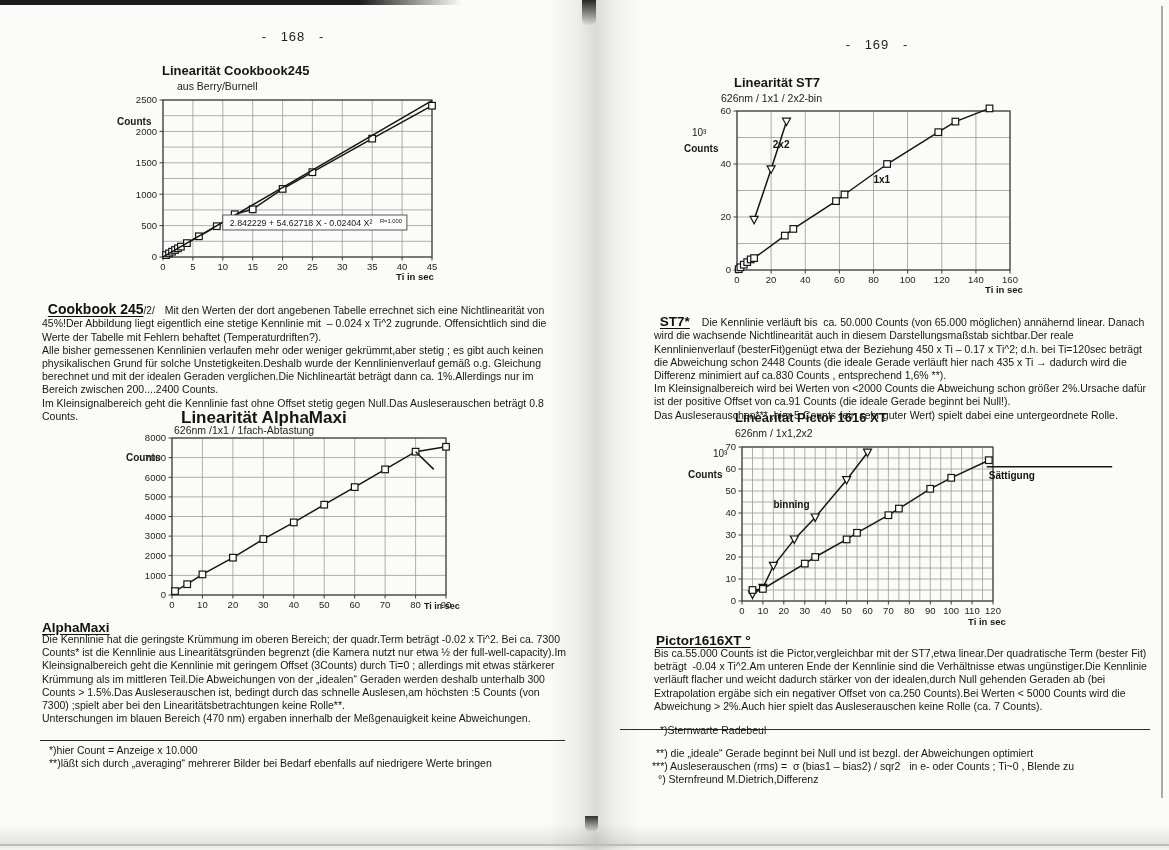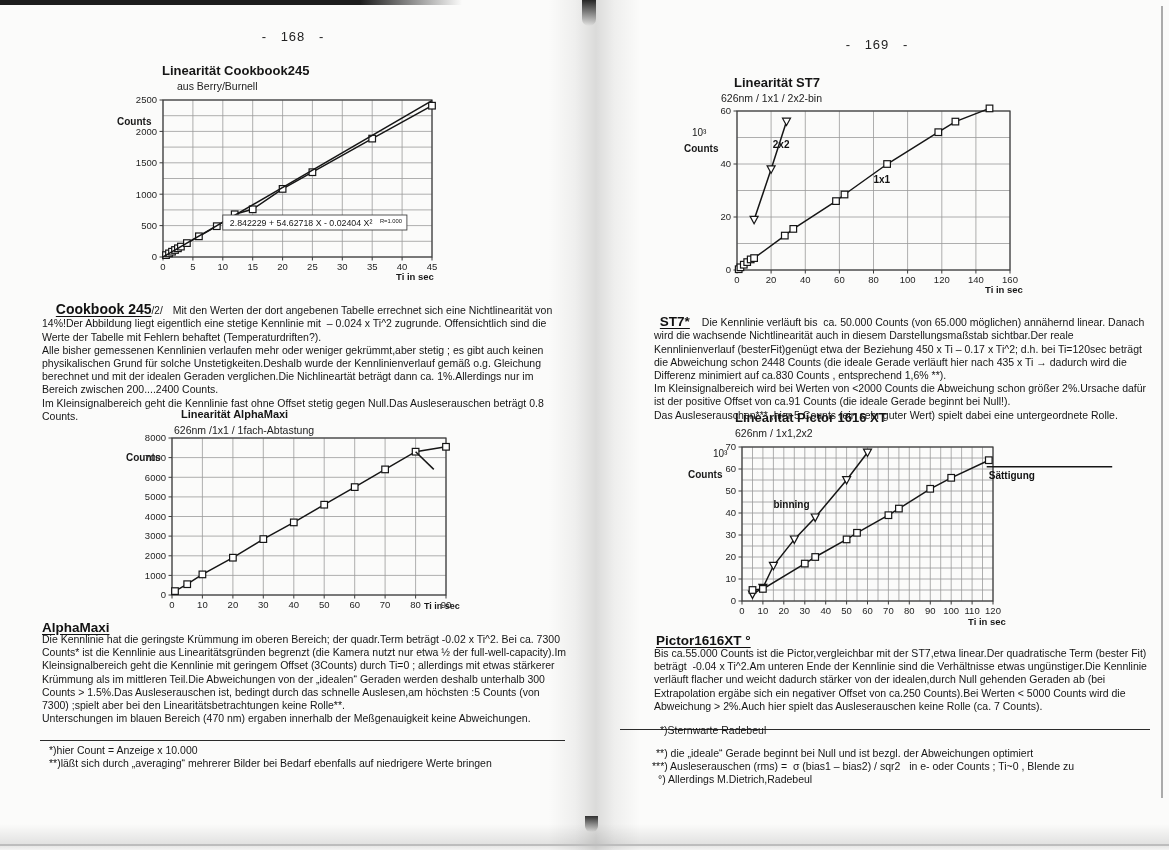--- a/index.html
+++ b/index.html
@@ -117,26 +117,26 @@
     <rect x="228.9" y="43.3" width="6.6" height="6.6" fill="#fff" stroke="#161616" stroke-width="1.2"></rect>
     <rect x="288.7" y="10.4" width="6.6" height="6.6" fill="#fff" stroke="#161616" stroke-width="1.2"></rect>
     <polyline points="23.0,165.0 292.0,8.6" fill="none" stroke="#161616" stroke-width="1.5"></polyline>
     <rect x="82.8" y="123.0" width="184.1" height="15.0" fill="#fff" stroke="#444" stroke-width="0.9"></rect>
     <text x="89.8" y="133.7" font-size="8.8" fill="#151515">2.842229  +  54.62718  X - 0.02404  X²</text>
     <text x="239.9" y="131.0" font-size="5.8" fill="#151515">R=1.000</text>
   </svg>
 <div class="abs axis-label" style="left:396px;top:271px;">Ti in sec</div>
 
 <div class="abs para" style="left:42px;top:290px;width:527px;">
-  <span class="sec-h" style="font-size:14px;margin-left:8px;">Cookbook 245</span><span class="suffix">/2/</span><span><span>Mit den Werten der dort angebenen Tabelle errechnet sich eine Nichtlinearität von 14%!Der Abbildung liegt eigentlich eine stetige Kennlinie mit  </span><span class="b">– 0.024 x Ti^2</span><span> zugrunde. Offensichtlich sind die Werte der Tabelle mit Fehlern behaftet (Temperaturdriften?).
+  <span class="sec-h" style="font-size:14px;">Cookbook 245</span><span class="suffix">/2/</span><span><span>Mit den Werten der dort angebenen Tabelle errechnet sich eine Nichtlinearität von 45%!Der Abbildung liegt eigentlich eine stetige Kennlinie mit  </span><span class="b">– 0.024 x Ti^2</span><span> zugrunde. Offensichtlich sind die Werte der Tabelle mit Fehlern behaftet (Temperaturdriften?).
 Alle bisher gemessenen Kennlinien verlaufen mehr oder weniger gekrümmt,aber stetig ; es gibt auch keinen physikalischen Grund für solche Unstetigkeiten.Deshalb wurde der Kennlinienverlauf gemäß o.g. Gleichung berechnet und mit der idealen Geraden verglichen.Die Nichlineartät beträgt dann ca. 1%.Allerdings nur im Bereich zwischen 200....2400 Counts.
 Im Kleinsignalbereich geht die Kennlinie fast ohne Offset stetig gegen Null.Das Ausleserauschen beträgt 0.8 Counts.</span></span>
 </div>
 
-<div class="abs chart-title" style="left:181px;top:408px;font-size:11px;">Linearität AlphaMaxi</div>
+<div class="abs chart-title" style="left:181px;top:408px;font-size:17px;">Linearität AlphaMaxi</div>
 <div class="abs chart-sub" style="left:174px;top:424px;">626nm /1x1 / 1fach-Abtastung</div>
 <div class="abs ylab b" style="left:126px;top:452px;">Counts</div>
 <svg class="chart" style="left:148px;top:430px;" width="312" height="185">
     <line x1="24.0" y1="8.0" x2="24.0" y2="165.0" stroke="#9b9b9b" stroke-width="0.8"></line>
     <line x1="54.4" y1="8.0" x2="54.4" y2="165.0" stroke="#9b9b9b" stroke-width="0.8"></line>
     <line x1="84.9" y1="8.0" x2="84.9" y2="165.0" stroke="#9b9b9b" stroke-width="0.8"></line>
     <line x1="115.3" y1="8.0" x2="115.3" y2="165.0" stroke="#9b9b9b" stroke-width="0.8"></line>
     <line x1="145.8" y1="8.0" x2="145.8" y2="165.0" stroke="#9b9b9b" stroke-width="0.8"></line>
     <line x1="176.2" y1="8.0" x2="176.2" y2="165.0" stroke="#9b9b9b" stroke-width="0.8"></line>
     <line x1="206.7" y1="8.0" x2="206.7" y2="165.0" stroke="#9b9b9b" stroke-width="0.8"></line>
@@ -413,13 +413,13 @@
 
 <div class="abs" style="left:656px;top:631px;">
   <span class="sec-h">Pictor1616XT °</span>
 </div>
 <div class="abs para" style="left:654px;top:647px;width:497px;"><span>Bis ca.55.000 Counts ist die Pictor,vergleichbar mit der ST7,etwa linear.Der quadratische Term (bester Fit) beträgt  </span><span class="b">-0.04 x Ti^2</span><span>.Am unteren Ende der Kennlinie sind die Verhältnisse etwas ungünstiger.Die Kennlinie verläuft flacher und weicht dadurch stärker von der idealen,durch Null gehenden Geraden ab (bei Extrapolation ergäbe sich ein negativer Offset von ca.250 Counts).Bei Werten &lt; 5000 Counts wird die Abweichung &gt; 2%.Auch hier spielt das Ausleserauschen keine Rolle (ca. 7 Counts).</span></div>
 
 <div class="abs rule" style="left:620px;top:729px;width:530px;"></div>
 <div class="abs fn" style="left:660px;top:724px;width:495px;"><span>*)Sternwarte Radebeul</span></div>
 <div class="abs fn" style="left:656px;top:747px;width:495px;"><span>**) die „ideale“ Gerade beginnt bei Null und ist bezgl. der Abweichungen optimiert</span></div>
 <div class="abs fn" style="left:652px;top:760px;width:500px;"><span>***) </span><span class="b">Ausleserauschen (rms) =  σ (bias1 – bias2) / sqr2</span><span>   in e- oder Counts ; Ti~0 , Blende zu</span></div>
-<div class="abs fn" style="left:658px;top:773px;width:495px;"><span>°) Allerdings M.Dietrich,Radebeul</span></div>
+<div class="abs fn" style="left:658px;top:773px;width:495px;"><span>°) Sternfreund M.Dietrich,Differenz</span></div>
 
 </body></html>

